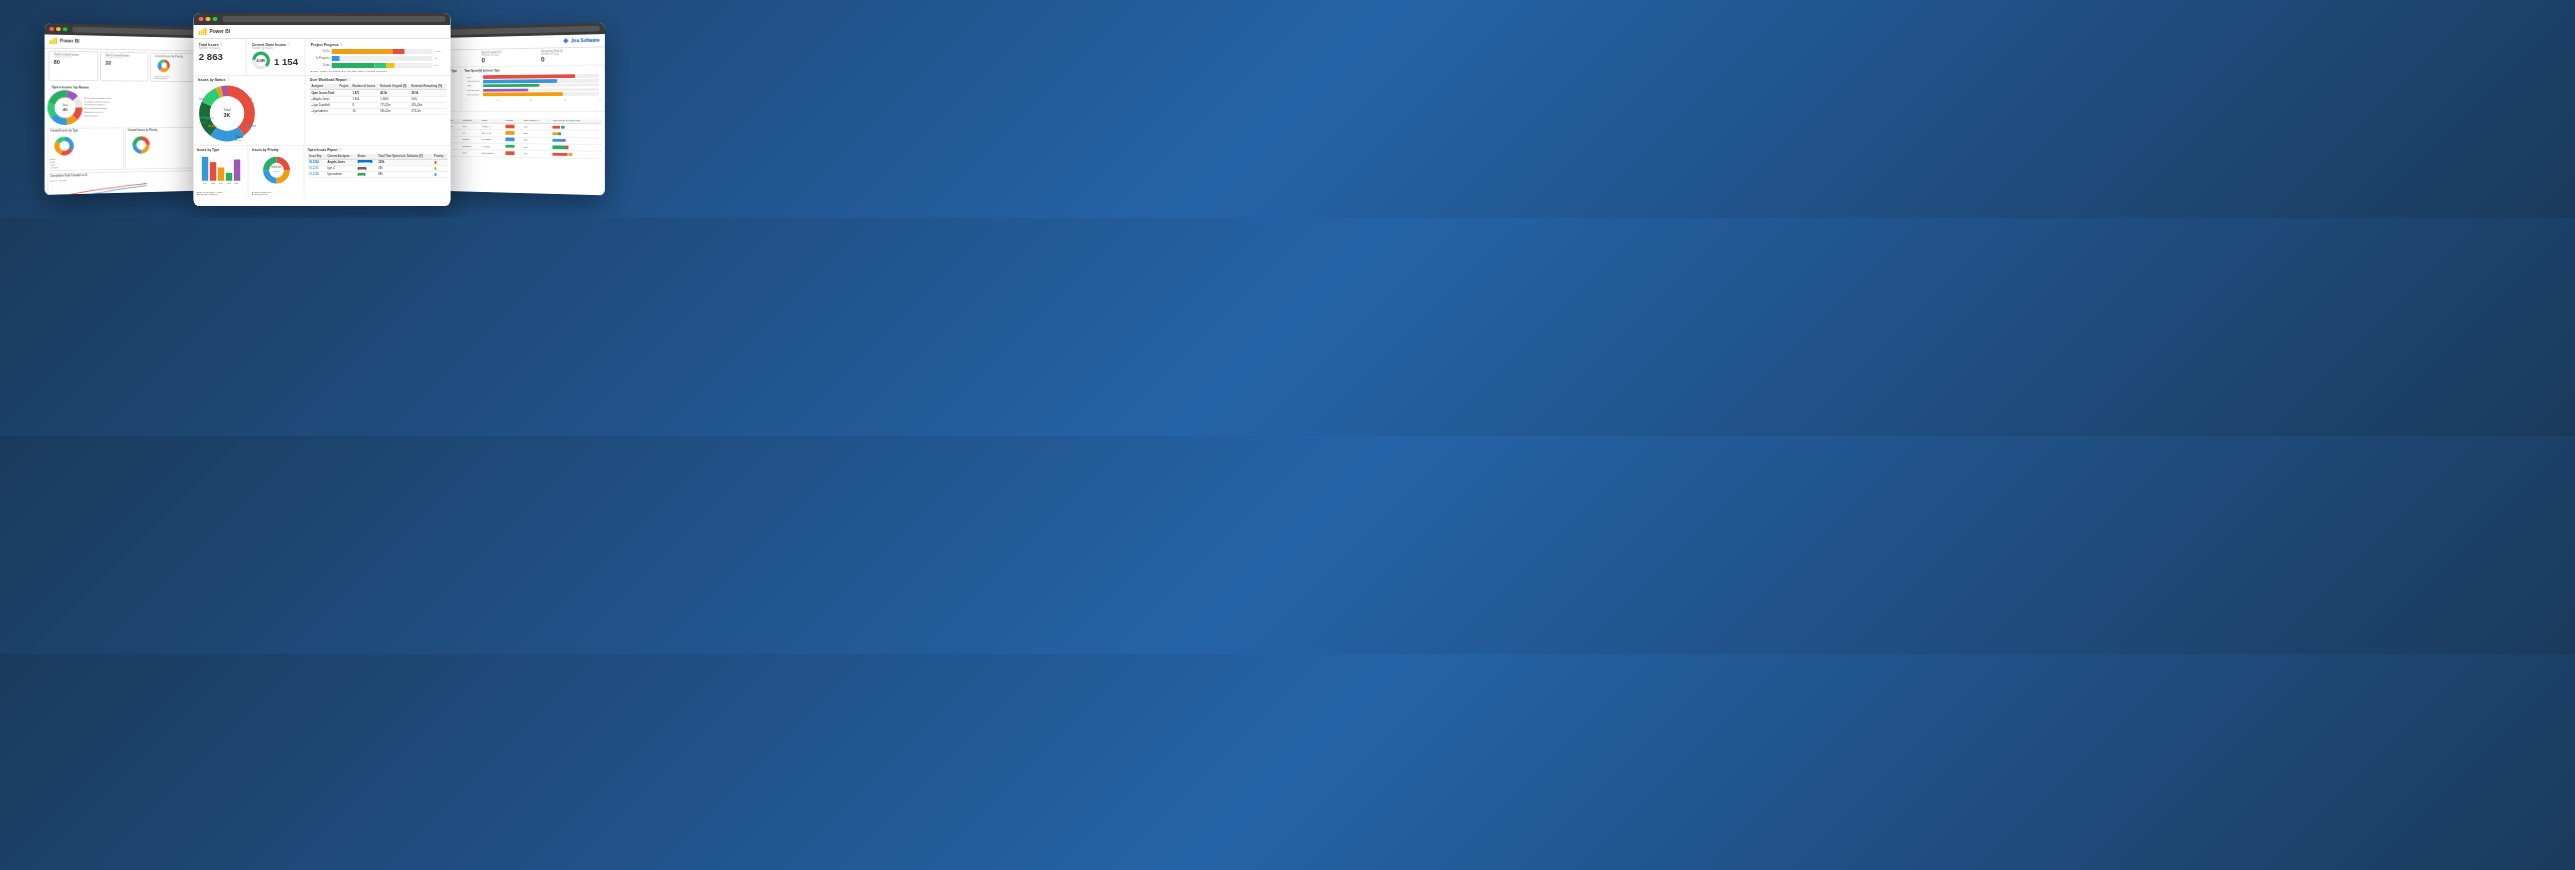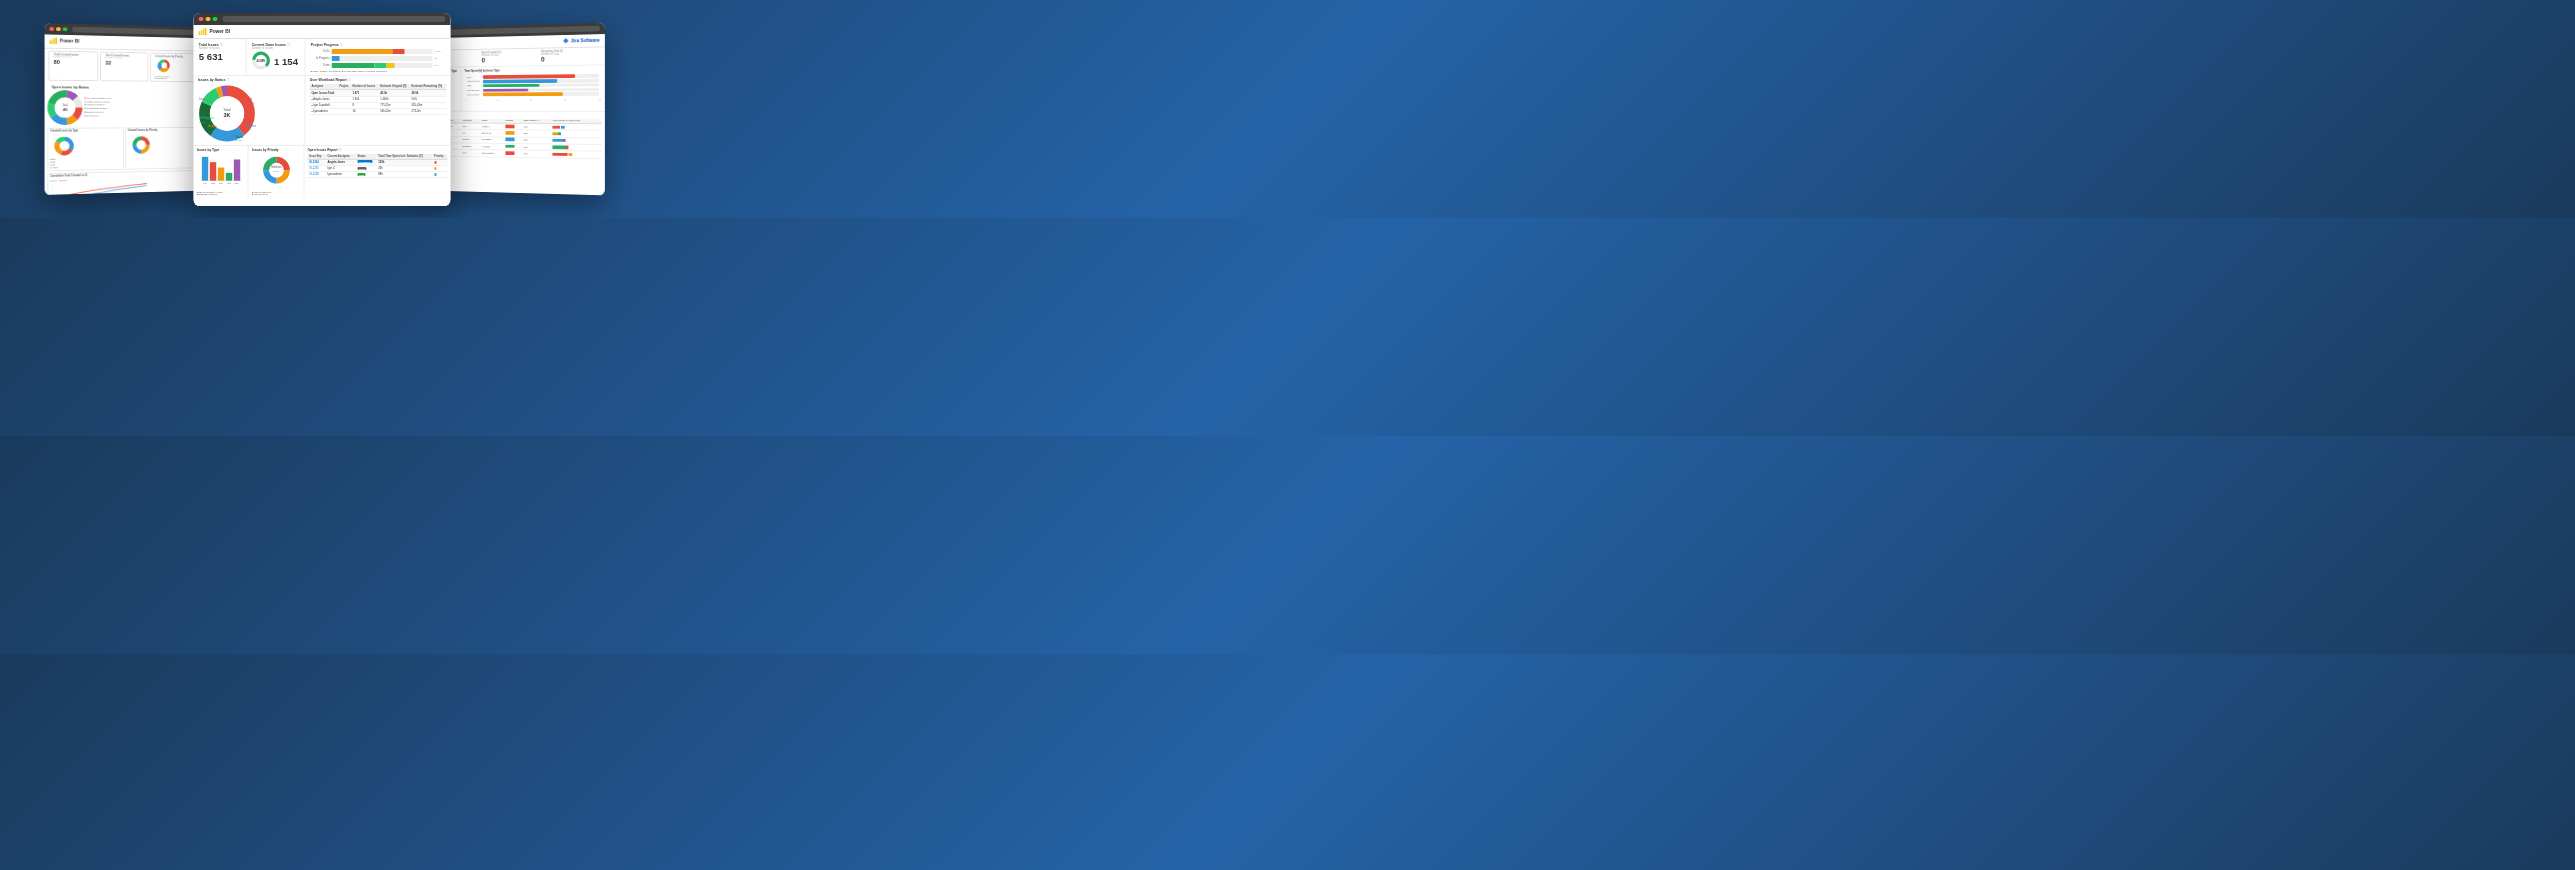--- a/index.html
+++ b/index.html
@@ -514,21 +514,21 @@
       </div>
 
       <div style="display:flex;gap:0;border-bottom:0.5px solid #eee;">
 
         <div style="padding:3.2px 5.3px;border-right:0.5px solid #eee;flex:0 0 53px;">
           <div style="display:flex;align-items:center;gap:1.1px;">
             <span style="font-size:3.5px;font-weight:600;color:#333;">Total Issues</span>
             <span style="font-size:3.2px;color:#aaa;">ⓘ</span>
           </div>
           <div style="font-size:2.7px;color:#aaa;margin-bottom:1.1px;">Number of Issues</div>
-          <div style="font-size:9.6px;font-weight:700;color:#333;">5 631</div>
+          <div style="font-size:9.6px;font-weight:700;color:#333;">2 863</div>
         </div>
 
         <div style="padding:3.2px 5.3px;border-right:0.5px solid #eee;flex:0 0 59px;">
           <div style="display:flex;align-items:center;gap:1.1px;">
             <span style="font-size:3.5px;font-weight:600;color:#333;">Current Done Issues</span>
             <span style="font-size:3.2px;color:#aaa;">ⓘ</span>
           </div>
           <div style="font-size:2.7px;color:#aaa;margin-bottom:1.1px;">Number of Issues</div>
           <div style="display:flex;align-items:center;gap:3.2px;">
 

